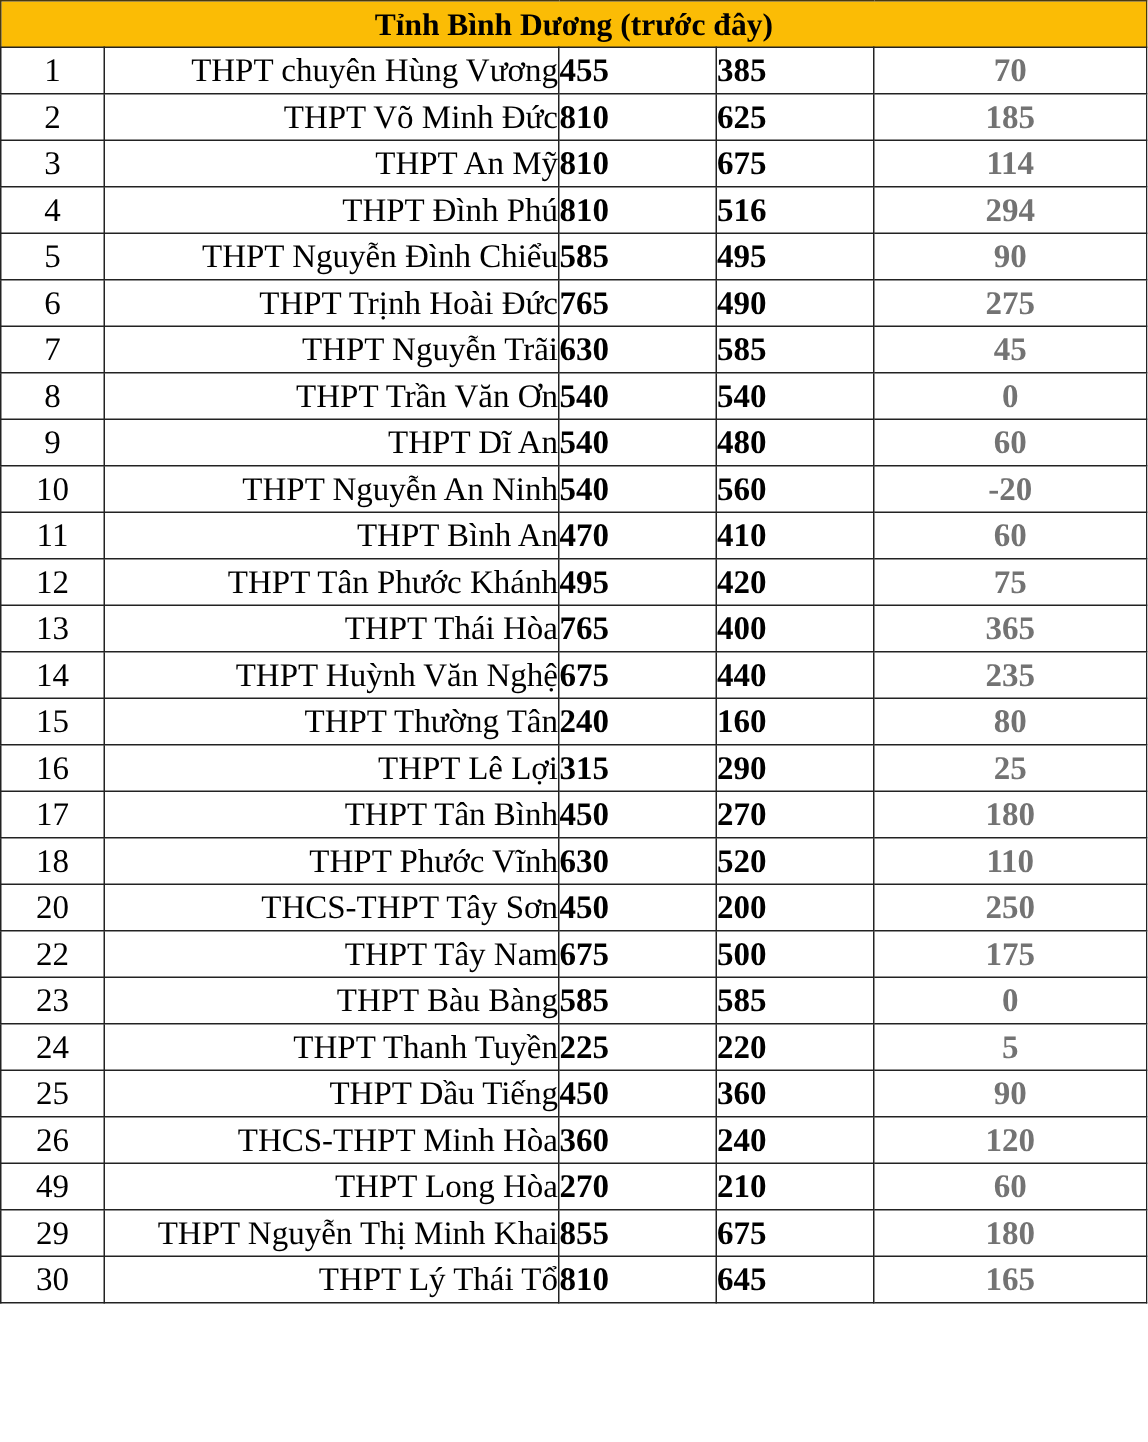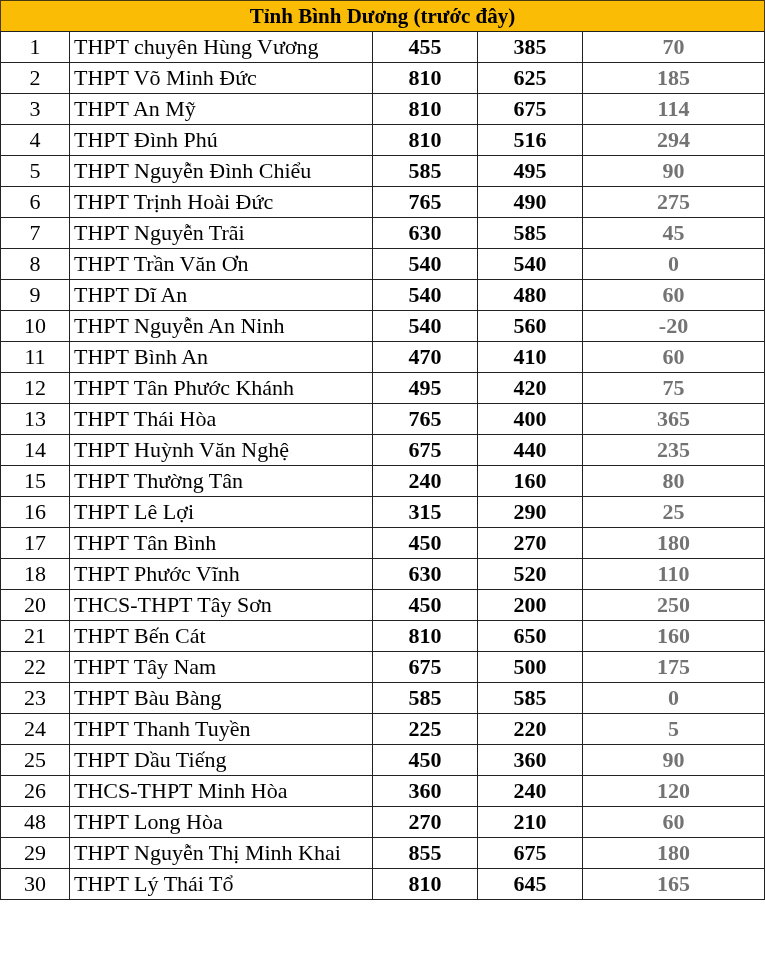--- a/index.html
+++ b/index.html
@@ -46,25 +46,24 @@
       vertical-align: middle;
       font-size: 22px;
       line-height: 30px;
       white-space: nowrap;
       overflow: hidden;
     }
     td.idx {
       text-align: center;
     }
     td.name {
-      text-align: left;
+      text-align: right;
       padding-left: 4px;
     }
     td.num {
-      text-align: center;
       font-weight: bold;
     }
     td.diff {
       text-align: center;
       font-weight: bold;
       color: #737373;
     }
   </style>
 </head>
 <body>
@@ -210,27 +209,20 @@
         <td class="diff">110</td>
       </tr>
       <tr>
         <td class="idx">20</td>
         <td class="name">THCS-THPT Tây Sơn</td>
         <td class="num">450</td>
         <td class="num">200</td>
         <td class="diff">250</td>
       </tr>
       <tr>
-        <td class="idx">21</td>
-        <td class="name">THPT Bến Cát</td>
-        <td class="num">810</td>
-        <td class="num">650</td>
-        <td class="diff">160</td>
-      </tr>
-      <tr>
         <td class="idx">22</td>
         <td class="name">THPT Tây Nam</td>
         <td class="num">675</td>
         <td class="num">500</td>
         <td class="diff">175</td>
       </tr>
       <tr>
         <td class="idx">23</td>
         <td class="name">THPT Bàu Bàng</td>
         <td class="num">585</td>
@@ -252,21 +244,21 @@
         <td class="diff">90</td>
       </tr>
       <tr>
         <td class="idx">26</td>
         <td class="name">THCS-THPT Minh Hòa</td>
         <td class="num">360</td>
         <td class="num">240</td>
         <td class="diff">120</td>
       </tr>
       <tr>
-        <td class="idx">48</td>
+        <td class="idx">49</td>
         <td class="name">THPT Long Hòa</td>
         <td class="num">270</td>
         <td class="num">210</td>
         <td class="diff">60</td>
       </tr>
       <tr>
         <td class="idx">29</td>
         <td class="name">THPT Nguyễn Thị Minh Khai</td>
         <td class="num">855</td>
         <td class="num">675</td>

